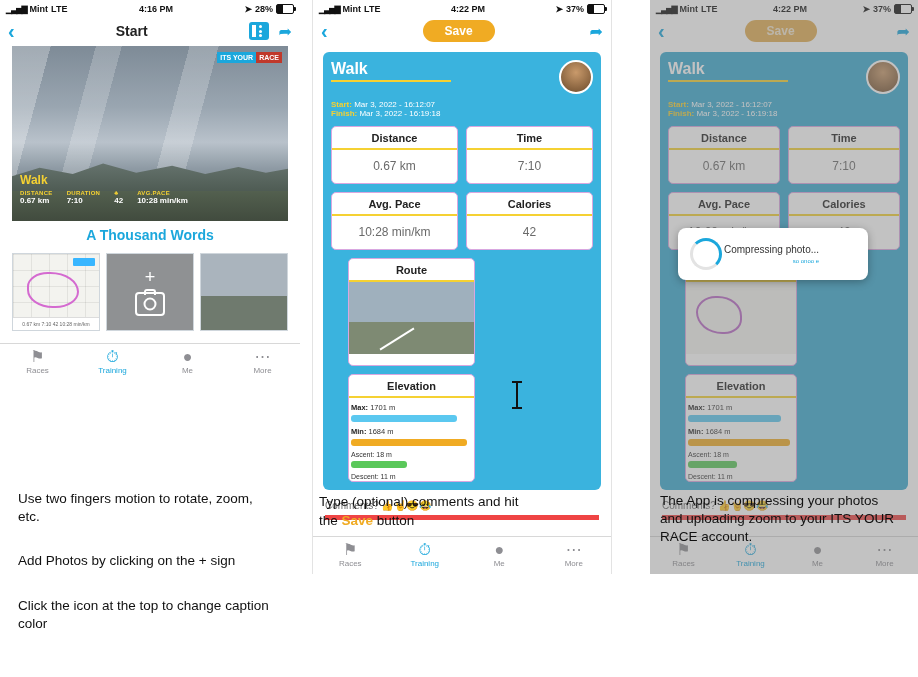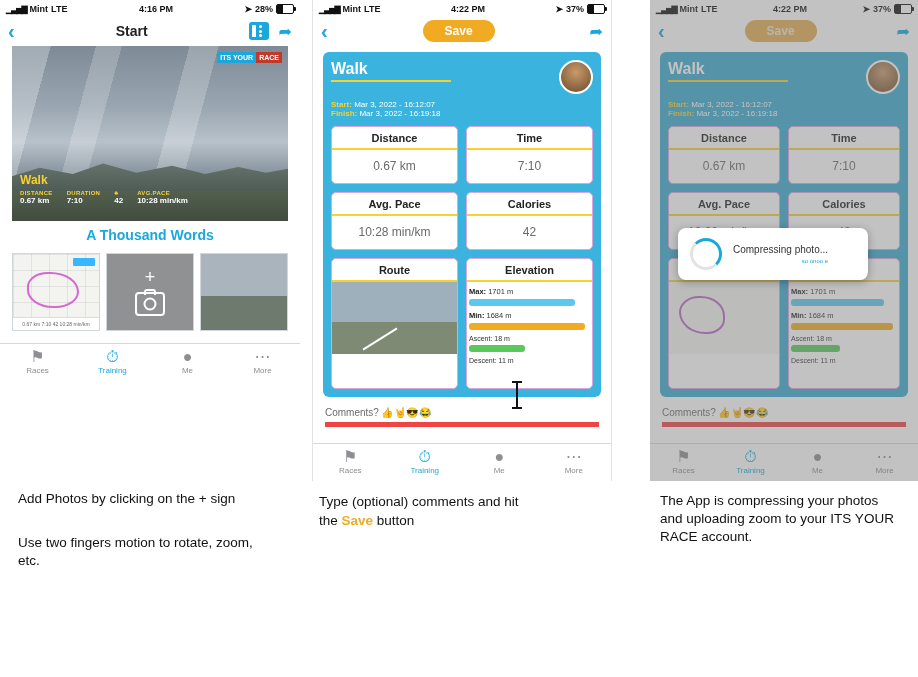--- a/index.html
+++ b/index.html
@@ -121,21 +121,21 @@
   .avatar{width:30px;height:30px;border-radius:50%;background:radial-gradient(circle at 50% 35%,#c99a6b,#6b4a2b);border:2px solid #fff;}
   .walk-times{margin-top:6px;font-size:8px;color:#fff;}
   .walk-times b{color:#f5d132;}
   .stat-grid{display:flex;flex-wrap:wrap;gap:8px;margin-top:8px;}
   .stat-box{
     width:calc(50% - 4px);background:#fff;border:1px solid #d9a7e0;border-radius:5px;
     text-align:center;box-sizing:border-box;
   }
   .stat-box .hd{font-size:11px;font-weight:bold;color:#222;padding:5px 0 4px;border-bottom:2px solid #f5d132;}
   .stat-box .vl{font-size:12px;color:#6a6a6a;padding:9px 0 10px;}
-  .stat-box.tall{height:131px;padding:0;overflow:hidden;}
+  .stat-box.tall{height:108px;padding:0;overflow:hidden;margin-left:17px;}
   .stat-box.tall .body{padding:5px 2px;text-align:left;}
   .route-mini{height:72px;background:linear-gradient(#9fb0bd 0 55%,#7e8a73 55% 100%);position:relative;margin:0;}
   .route-mini:after{content:"";position:absolute;left:28px;bottom:14px;width:40px;height:2px;background:#fff;transform:rotate(-32deg);}
   .route-map{height:72px;background:#f4f4f0;position:relative;}
   .route-map .ln{position:absolute;left:10px;top:14px;width:42px;height:34px;border:2px solid #b968c6;border-radius:45% 55% 40% 60%;}
   .elev-row{font-size:7.5px;color:#333;margin-bottom:2px;}
   .elev-row b{color:#222;}
   .bar{height:7px;border-radius:3px;margin:3px 0 5px;}
   .bar.blue{background:#5bc8f0;width:88%;}
   .bar.orange{background:#f0ab23;width:96%;}
@@ -147,21 +147,21 @@
   }
   .cursor-i{position:absolute;left:203px;top:381px;width:2px;height:28px;background:#111;}
   .cursor-i:before,.cursor-i:after{content:"";position:absolute;left:-4px;width:10px;height:2px;background:#111;}
   .cursor-i:before{top:0;}
   .cursor-i:after{bottom:0;}
 
   
   .dim-layer{position:absolute;inset:0;background:rgba(120,120,120,.45);}
   .toast{
     position:absolute;left:28px;top:228px;width:190px;background:#fff;border-radius:8px;
-    box-shadow:0 2px 8px rgba(0,0,0,.3);display:flex;align-items:center;gap:11px;padding:10px 12px;
+    box-shadow:0 2px 8px rgba(0,0,0,.3);display:flex;align-items:center;gap:2px;padding:10px 12px;
     box-sizing:border-box;
   }
   .spinner{width:26px;height:26px;border-radius:50%;border:3px solid #e3e3e3;border-top-color:#1ba7dc;border-right-color:#1ba7dc;}
   .toast-txt{font-size:10px;color:#333;}
   .toast-sub{font-size:6px;color:#1ba7dc;text-align:right;margin-top:3px;}
 
   
   .note{font-size:13.5px;line-height:1.35;color:#111;}
   #p1-notes{position:absolute;left:18px;top:490px;width:255px;}
   #p1-notes p{margin:0 0 26px;}
@@ -262,22 +262,23 @@
       </div>
       <div class="tab">
         <span class="ic">⋯</span>
         <span>More</span>
       </div>
     </div>
   </div>
 </div>
 
 <div id="p1-notes">
+  <p class="note">Use two fingers motion to rotate, zoom, etc.</p>
   <p class="note">Add Photos by clicking on the + sign</p>
-  <p class="note">Use two fingers motion to rotate, zoom, etc.</p>
+  <p class="note">Click the icon at the top to change caption color</p>
 </div>
 
 <div class="panel" id="panel2">
   <div class="phone" style="border:1px solid #e3e3e3;border-top:none;border-bottom:none;">
 
     <div class="statusbar">
       <div class="sb-left">
         <span class="bars">▁▃▅▇</span>
         <span>Mint</span>
         <span>LTE</span>

